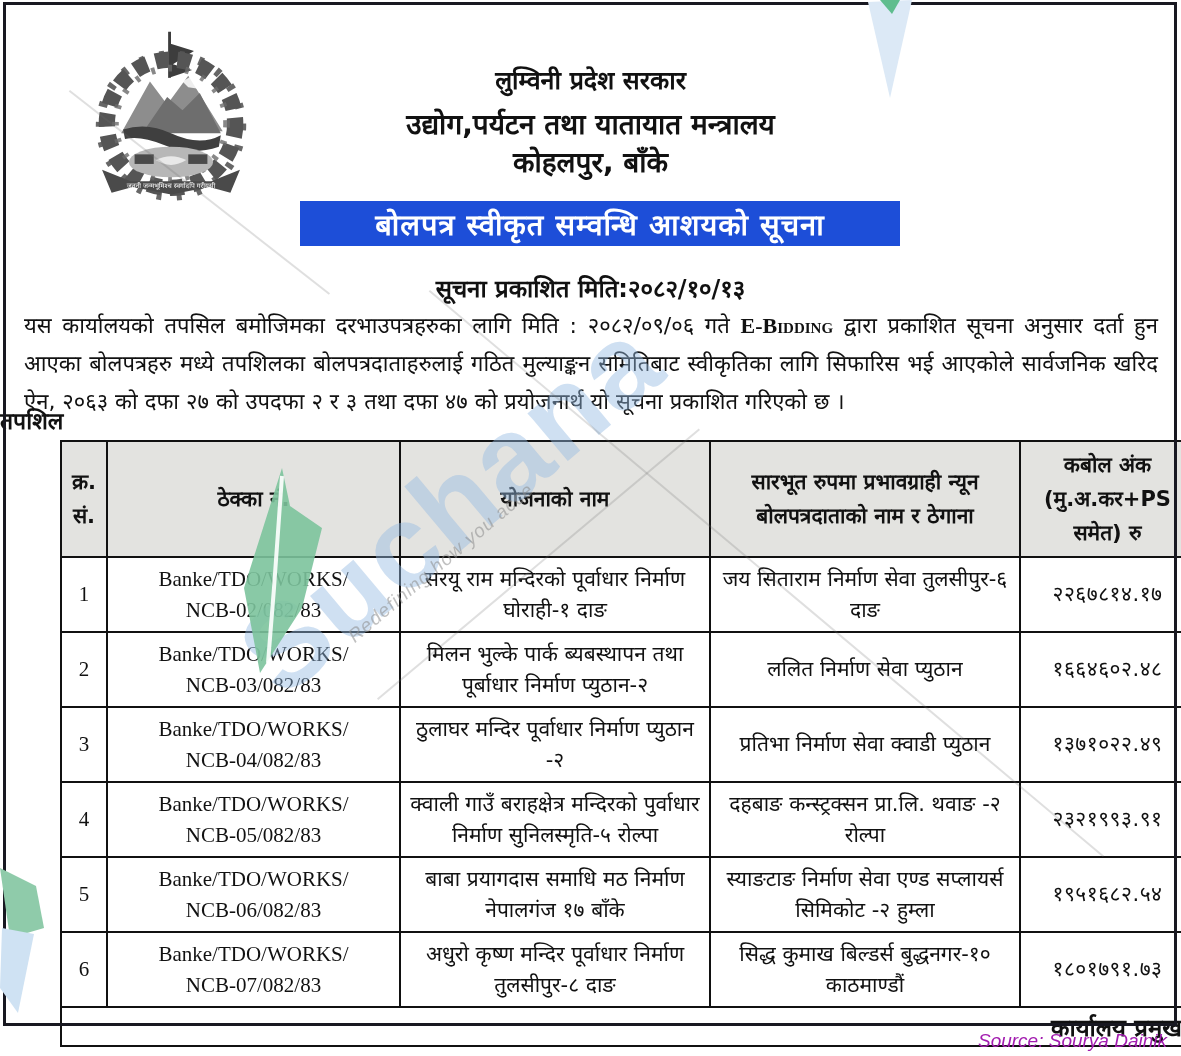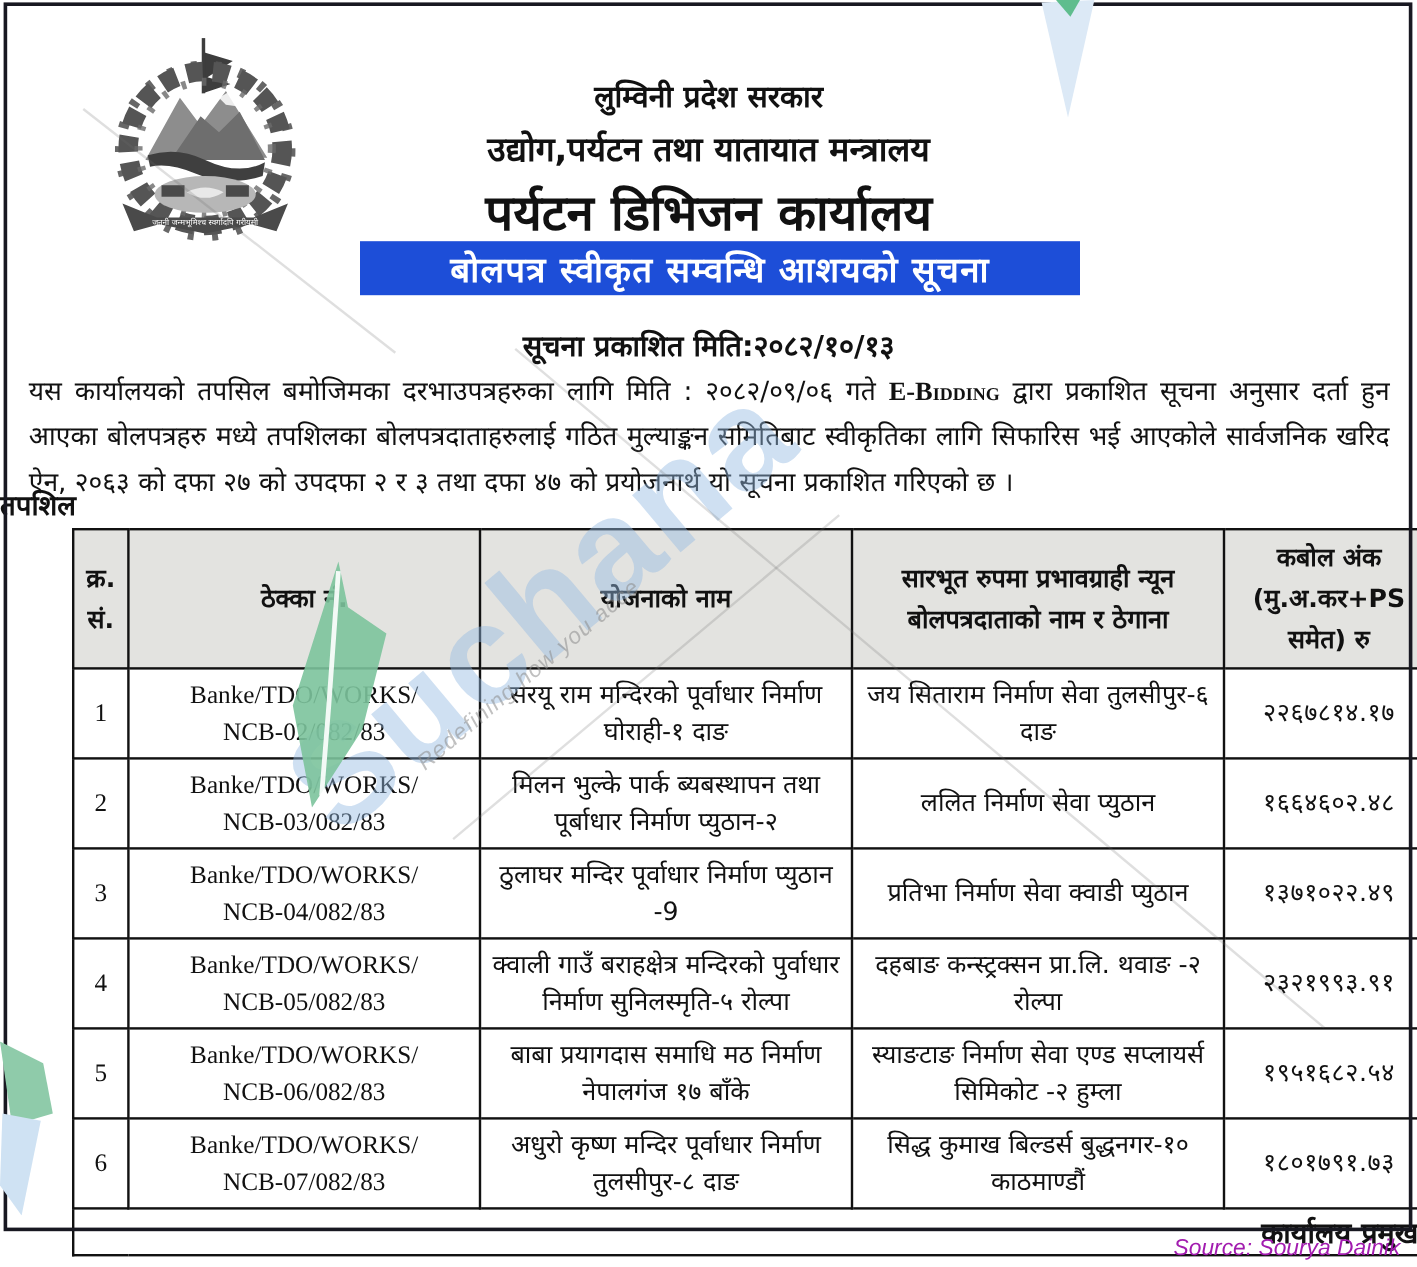--- a/index.html
+++ b/index.html
@@ -118,21 +118,20 @@
     <rect x="118" y="134" width="20" height="10" fill="#4a4a4a"></rect>
     <path d="M84,140 q16,-8 32,0 q-16,10 -32,0" fill="#e8e8e8"></path>
 
     <path d="M28,150 L58,162 L142,162 L172,150 L162,174 L140,168 L100,176 L60,168 L38,174 Z" fill="#4a4a4a"></path>
     <text x="100" y="169" text-anchor="middle" font-size="7" fill="#ffffff">जननी जन्मभूमिश्च स्वर्गादपि गरीयसी</text>
   </svg>
 
   <div class="head-block">
     <div class="h-line1">लुम्विनी प्रदेश सरकार</div>
     <div class="h-line2">उद्योग,पर्यटन तथा यातायात मन्त्रालय</div>
-    <div class="h-line3">पर्यटन डिभिजन कार्यालय</div>
     <div class="h-line4">कोहलपुर, बाँके</div>
   </div>
 
   <div class="banner">बोलपत्र स्वीकृत सम्वन्धि आशयको सूचना</div>
 
   <div class="pub-date">सूचना प्रकाशित मिति:२०८२/१०/१३</div>
 
   <div class="notice-para">
     <span>यस कार्यालयको तपसिल बमोजिमका दरभाउपत्रहरुका लागि मिति : २०८२/०९/०६ गते </span><span class="ebid">E-Bidding</span><span> द्वारा प्रकाशित सूचना अनुसार  दर्ता हुन आएका बोलपत्रहरु मध्ये तपशिलका  बोलपत्रदाताहरुलाई गठित मुल्याङ्कन समितिबाट स्वीकृतिका लागि सिफारिस भई आएकोले सार्वजनिक खरिद ऐन, २०६३ को दफा २७ को उपदफा २ र ३ तथा दफा ४७ को प्रयोजनार्थ यो सूचना प्रकाशित गरिएको छ ।</span>
   </div>
@@ -177,21 +176,21 @@
       <td>ललित निर्माण सेवा प्युठान</td>
       <td class="amount">१६६४६०२.४८</td>
     </tr>
 
     <tr class="row">
       <td class="sn">3</td>
       <td class="latin">
         <div>Banke/TDO/WORKS/</div>
         <div>NCB-04/082/83</div>
       </td>
-      <td>ठुलाघर मन्दिर पूर्वाधार निर्माण प्युठान -9</td>
+      <td>ठुलाघर मन्दिर पूर्वाधार निर्माण प्युठान -२</td>
       <td>प्रतिभा निर्माण सेवा क्वाडी प्युठान</td>
       <td class="amount">१३७१०२२.४९</td>
     </tr>
 
     <tr class="row">
       <td class="sn">4</td>
       <td class="latin">
         <div>Banke/TDO/WORKS/</div>
         <div>NCB-05/082/83</div>
       </td>

